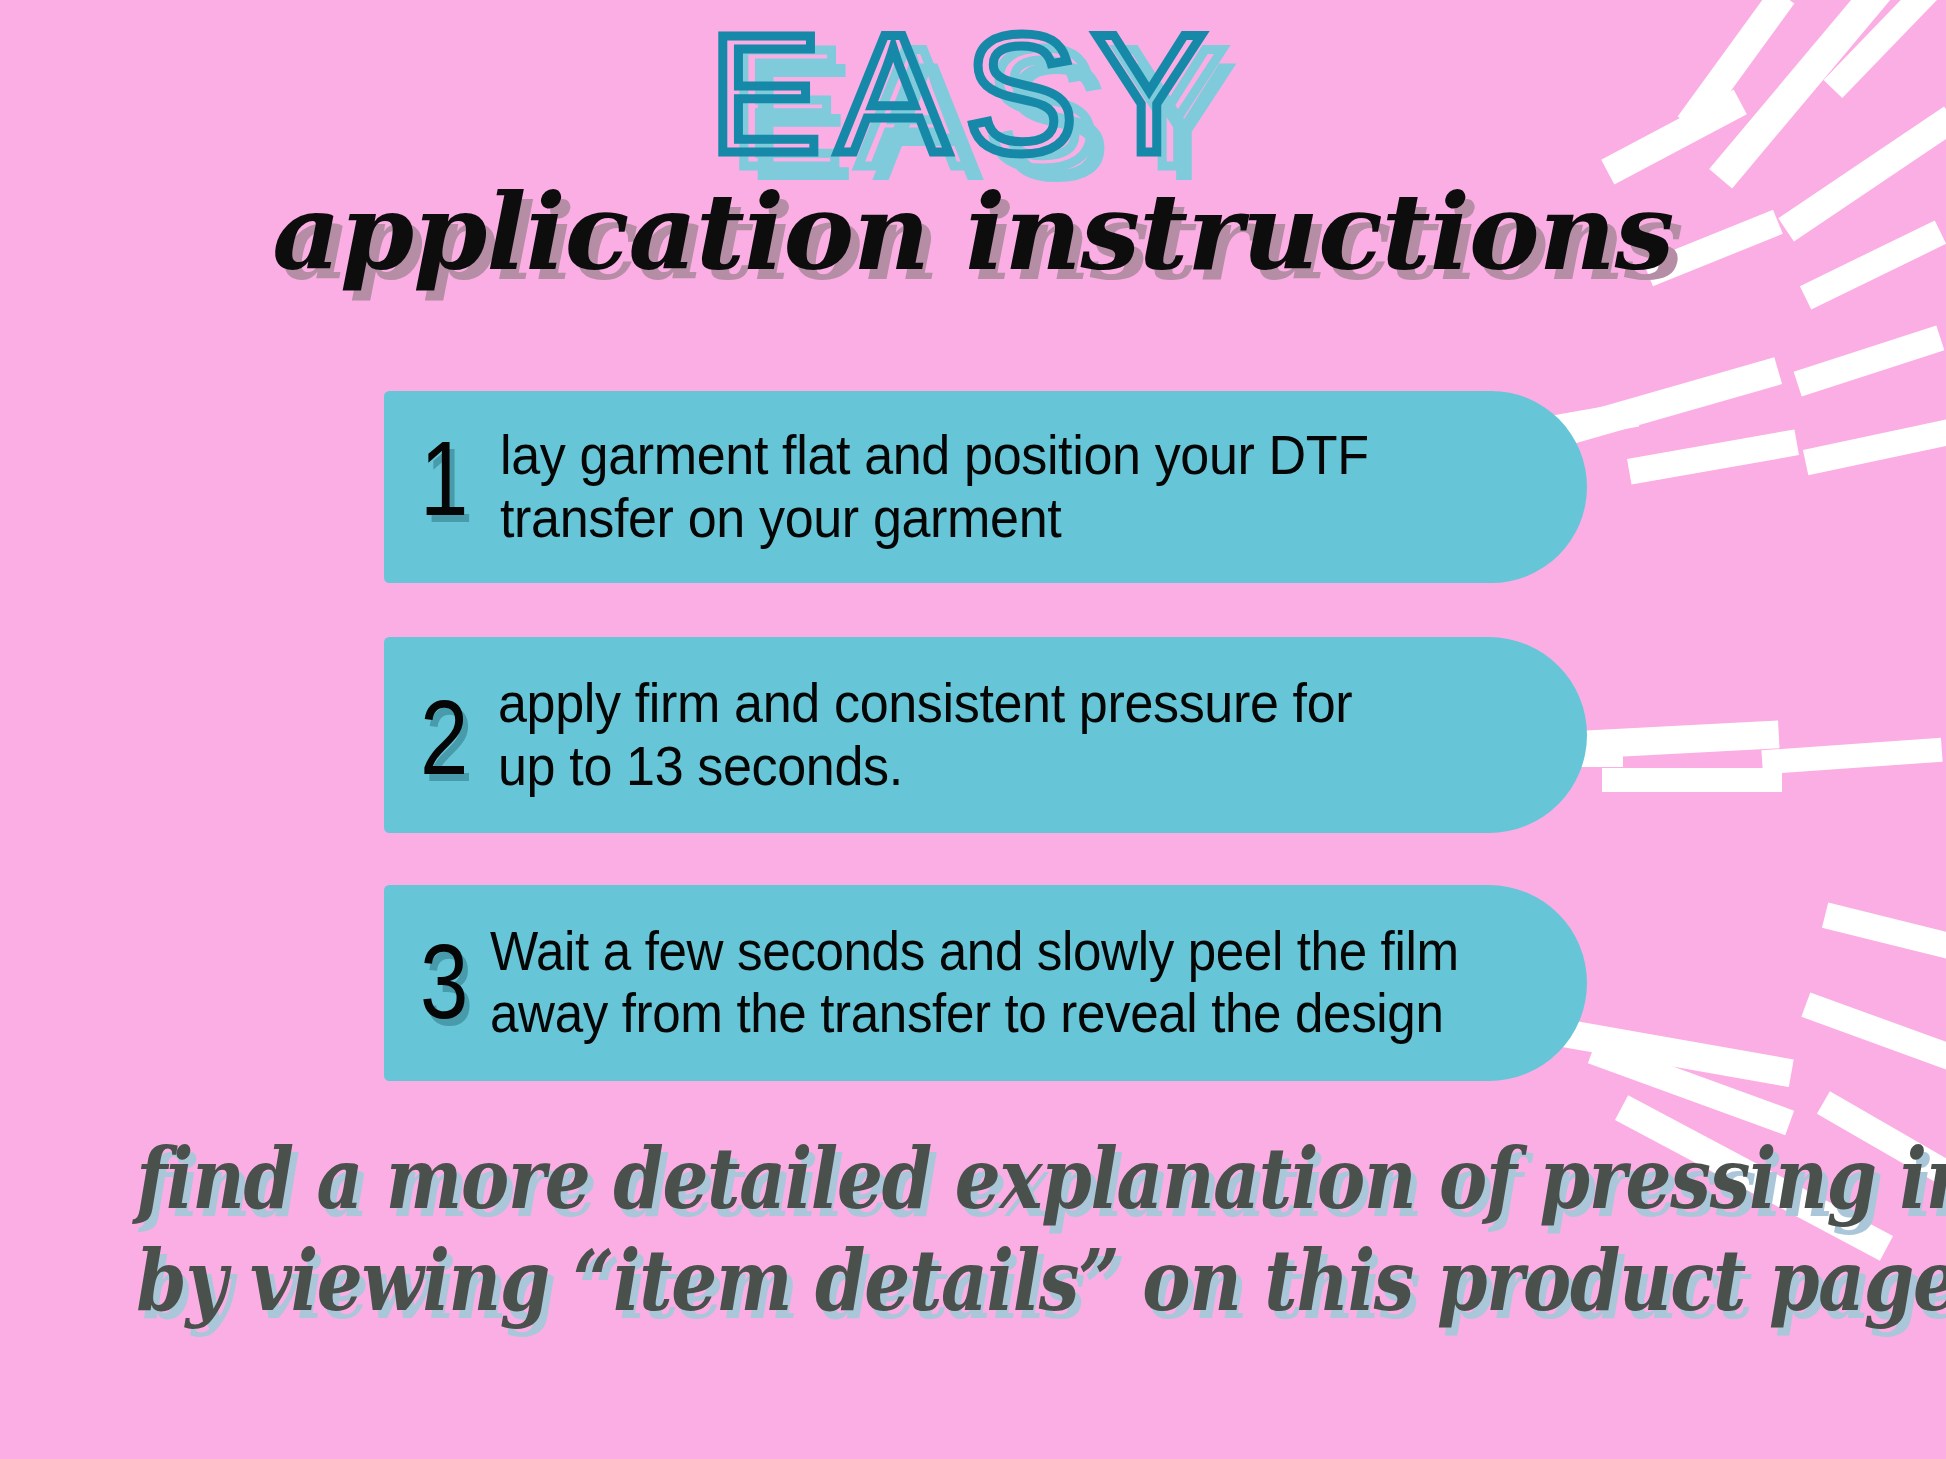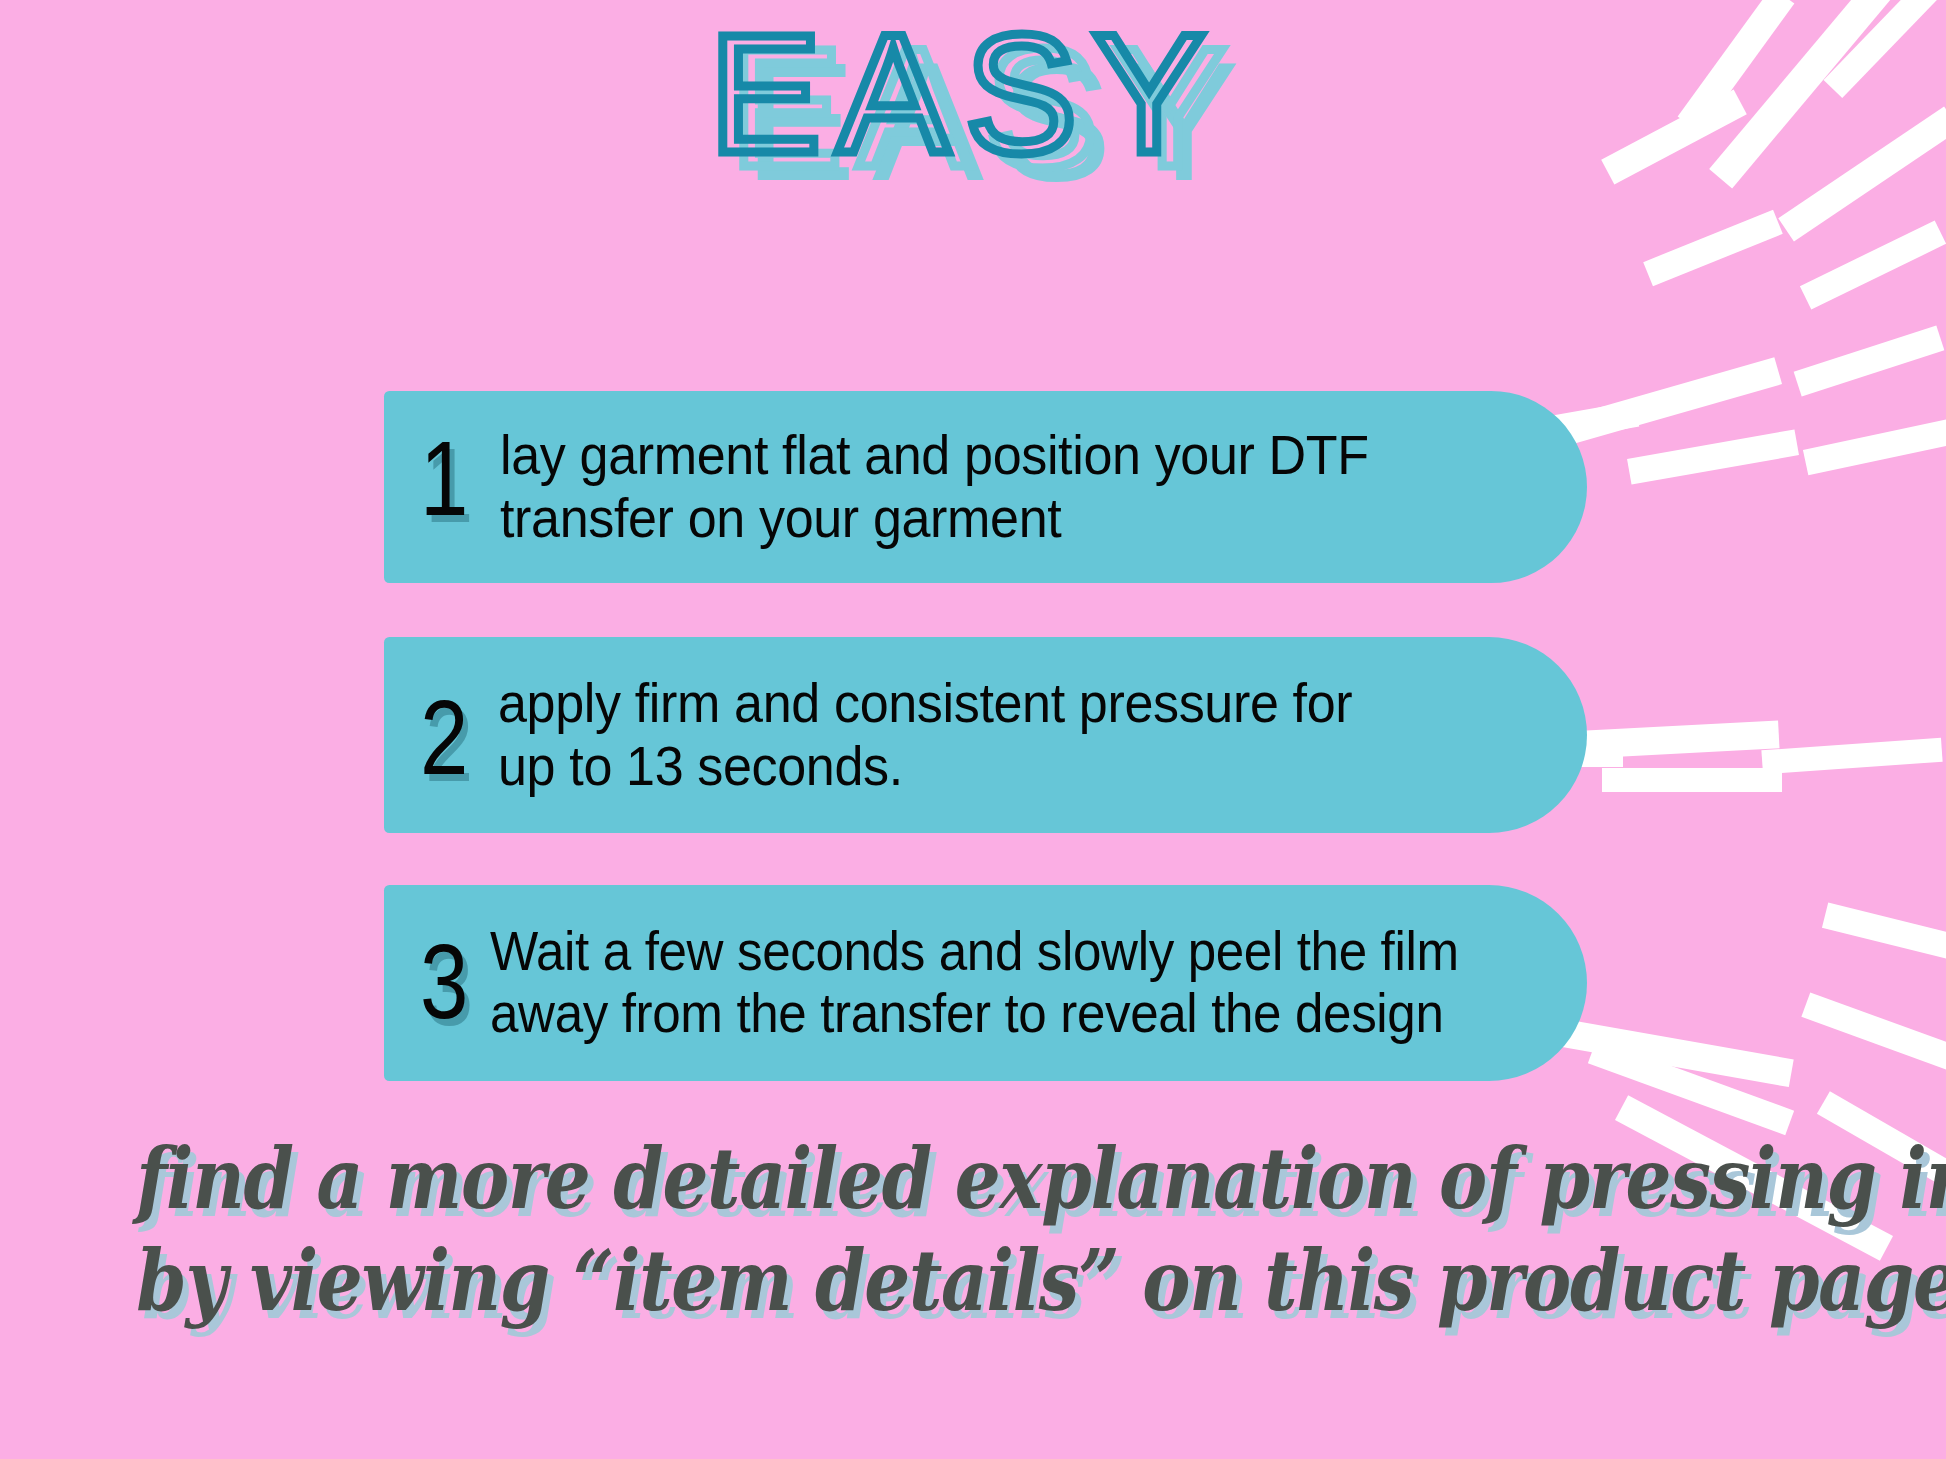--- a/index.html
+++ b/index.html
@@ -177,20 +177,23 @@
     </g>
   </svg>
 
   <div id="easy-wrap">
     <div id="easy">
       <span id="easy-shadow">EASY</span>
       <span id="easy-front">EASY</span>
     </div>
   </div>
 
+  <div id="appinstr-wrap">
+    <div id="appinstr">application instructions</div>
+  </div>
 
   <div class="bar" id="bar1">
     <div class="step-num">1</div>
     <div class="step-text">
       <div>lay garment flat and position your DTF</div>
       <div>transfer on your garment</div>
     </div>
   </div>
 
   <div class="bar" id="bar2">

